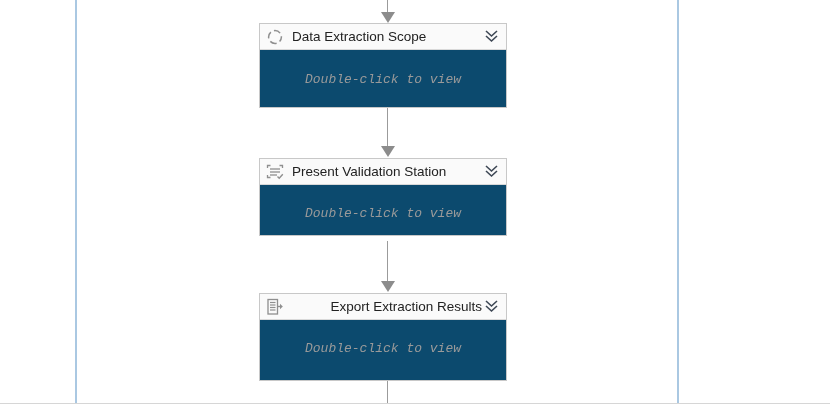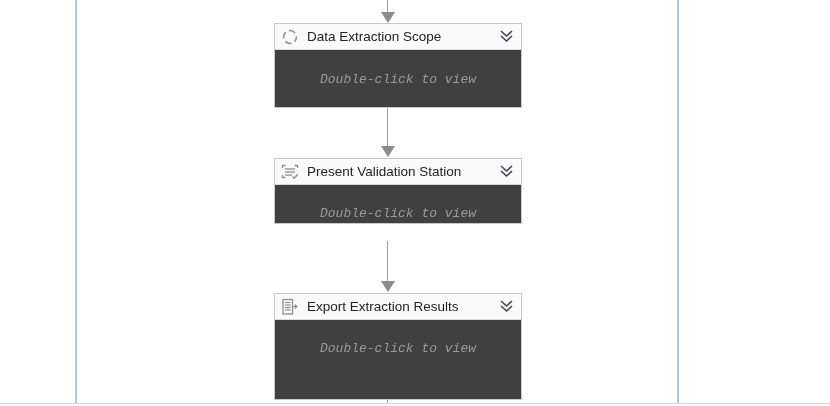--- a/index.html
+++ b/index.html
@@ -17,43 +17,43 @@
   
   .connector{position:absolute;left:387px;width:1px;background:#9b9b9b;}
   .arrowhead{
     position:absolute;left:380.5px;width:0;height:0;
     border-left:7px solid transparent;border-right:7px solid transparent;
     border-top:11px solid #8c8c8c;
   }
 
   
   .step{
-    position:absolute;left:274px;width:248px;
-    background:#404040;border:1px solid #c8c8c8;
+    position:absolute;left:259px;width:248px;
+    background:#0c4a6e;border:1px solid #c8c8c8;
     box-sizing:border-box;
   }
   .step-header{
     height:26px;display:flex;align-items:center;
     background:#fafafa;border-bottom:1px solid #d9d9d9;
     padding:0 6px 0 5px;box-sizing:border-box;
   }
   .step-icon{width:20px;height:20px;flex:0 0 20px;display:flex;align-items:center;justify-content:center;}
   .step-title{
     flex:1 1 auto;margin-left:7px;
     font-size:13.5px;color:#222222;line-height:26px;
     white-space:nowrap;overflow:hidden;
   }
   .step-chevron{width:18px;height:16px;flex:0 0 18px;cursor:pointer;display:flex;align-items:center;justify-content:center;}
   .step-body{
     display:flex;align-items:center;justify-content:center;
     font-size:13px;font-style:italic;color:#9a9a9a;font-family:Liberation Mono, monospace;
   }
   .step1{top:23px;height:85px;} .step1 .step-body{height:58px;}
-  .step2{top:158px;height:66px;} .step2 .step-body{height:56px;}
-  .step3{top:293px;height:107px;} .step3 .step-body{height:56px;}
+  .step2{top:158px;height:78px;} .step2 .step-body{height:56px;}
+  .step3{top:293px;height:88px;text-align:right;} .step3 .step-body{height:56px;}
 
   svg{display:block;}
 </style>
 </head>
 <body>
 
 <div class="vguide left"></div>
 <div class="vguide right"></div>
 <div class="hrule"></div>
 

